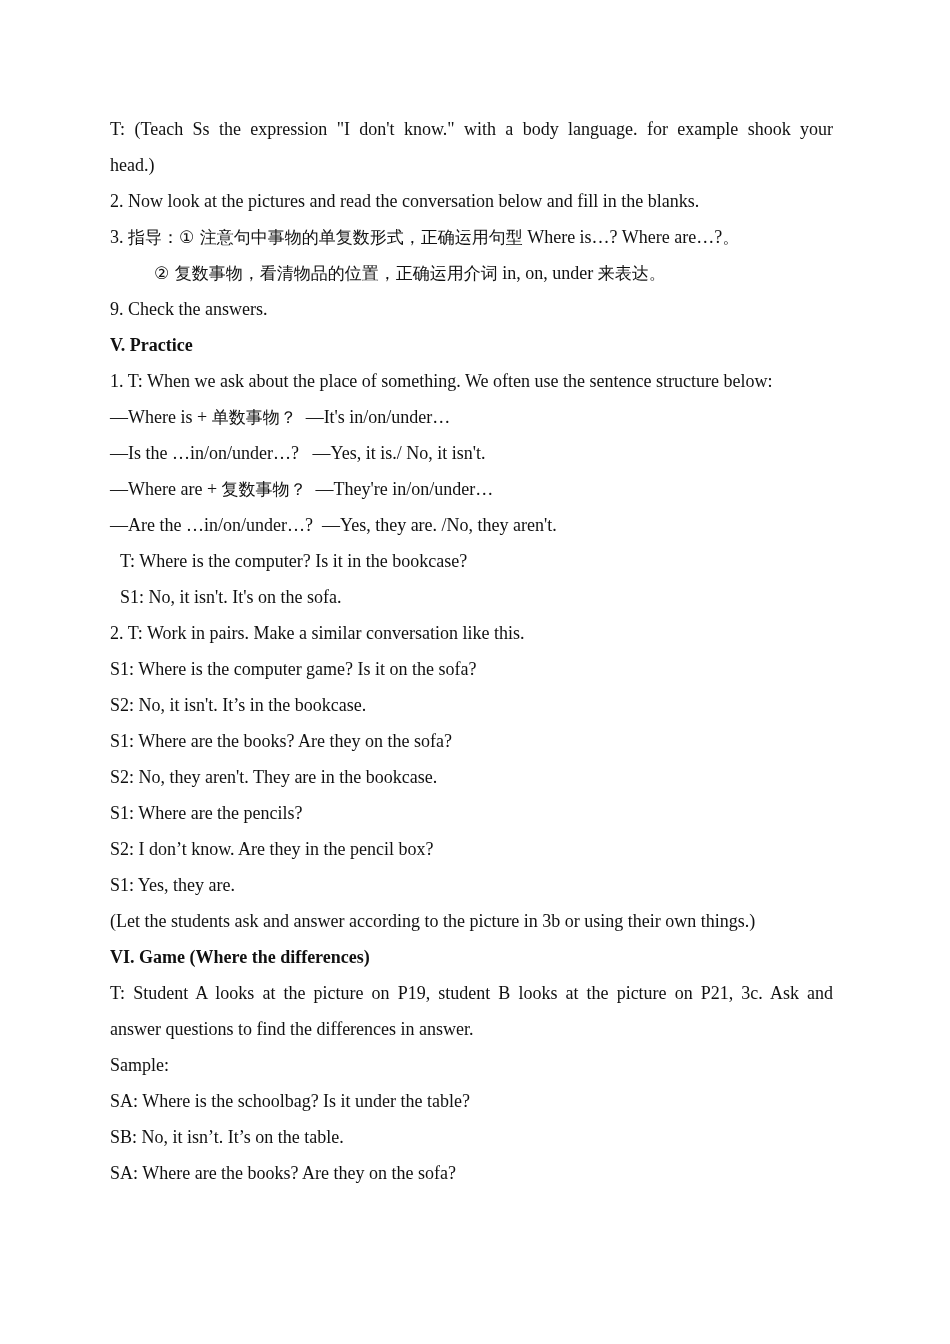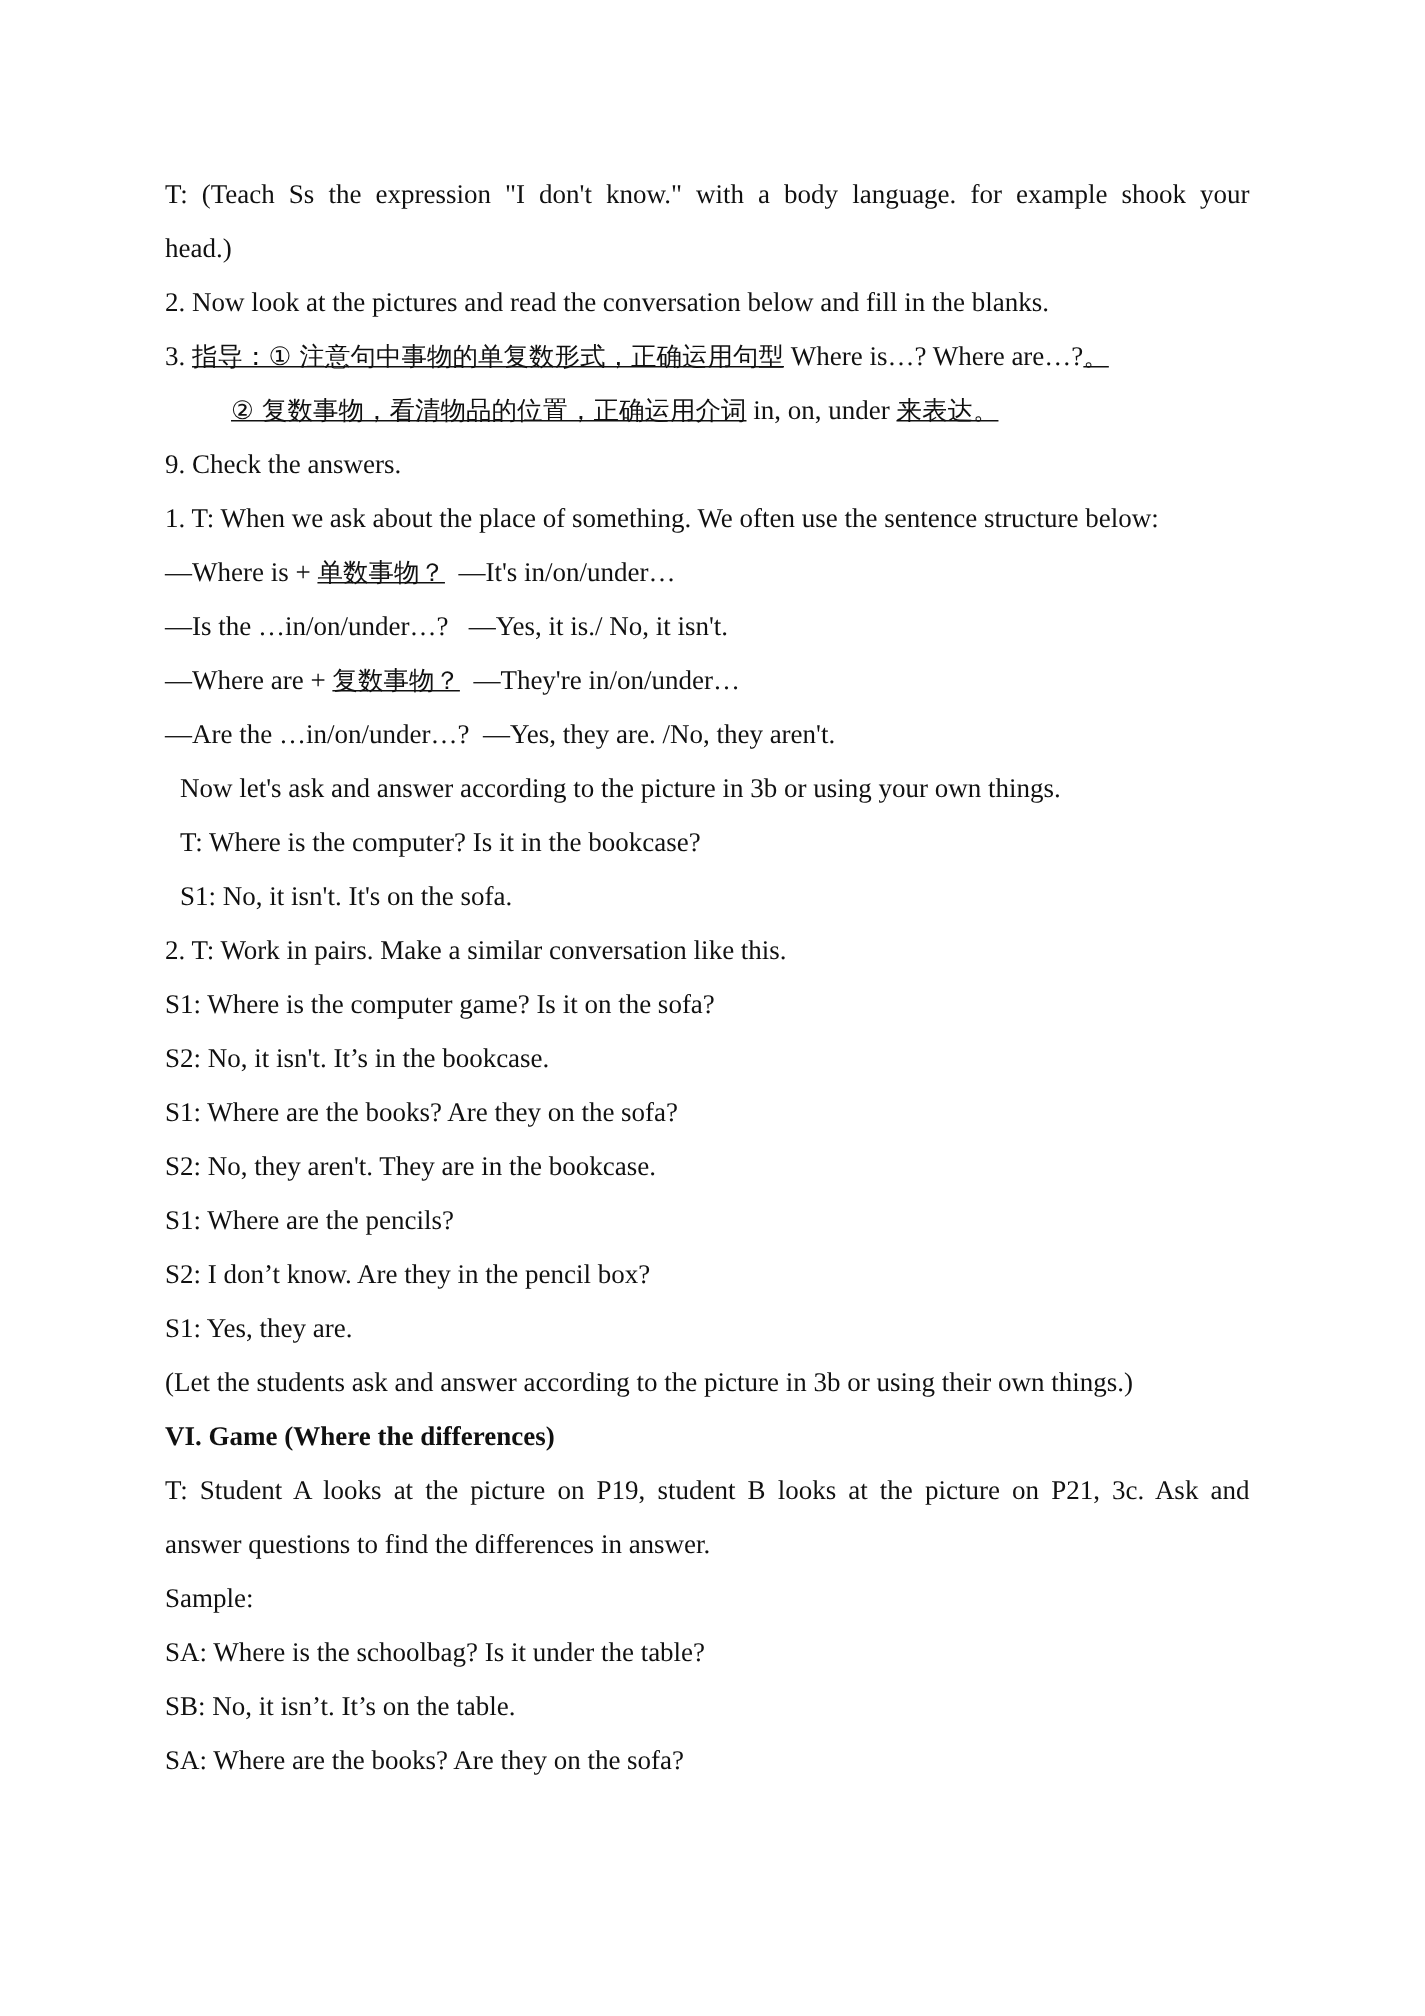--- a/index.html
+++ b/index.html
@@ -37,52 +37,51 @@
     }
     .indent-cn {
       padding-left: 44px;
     }
     .indent-sm {
       padding-left: 10px;
     }
     .cn {
       font-family: "DejaVu Sans", sans-serif;
       font-size: 17px;
-      text-decoration: underline;
     }
   </style>
 </head>
 <body>
 
 <div class="page">
 
   <div class="line justify">T: (Teach Ss the expression "I don't know." with a body language. for example shook your</div>
   <div class="line">head.)</div>
   <div class="line">2. Now look at the pictures and read the conversation below and fill in the blanks.</div>
 
   <div class="line">
     <span>3. </span><span class="cn">指导：① 注意句中事物的单复数形式，正确运用句型</span><span> Where is…? Where are…?</span><span class="cn">。</span>
   </div>
   <div class="line indent-cn">
     <span class="cn">② 复数事物，看清物品的位置，正确运用介词</span><span> in, on, under </span><span class="cn">来表达。</span>
   </div>
 
   <div class="line">9. Check the answers.</div>
+  <div class="line bold">V. Practice</div>
   <div class="line">1. T: When we ask about the place of something. We often use the sentence structure below:</div>
 
   <div class="line">
     <span>—Where is + </span><span class="cn">单数事物？</span><span style="white-space:pre">  —It's in/on/under…</span>
   </div>
   <div class="line" style="white-space:pre">—Is the …in/on/under…?   —Yes, it is./ No, it isn't.</div>
   <div class="line">
     <span>—Where are + </span><span class="cn">复数事物？</span><span style="white-space:pre">  —They're in/on/under…</span>
   </div>
   <div class="line" style="white-space:pre">—Are the …in/on/under…?  —Yes, they are. /No, they aren't.</div>
 
-  <div class="line indent-sm">Now let's ask and answer according to the picture in 3b or using your own things.</div>
   <div class="line indent-sm">T: Where is the computer? Is it in the bookcase?</div>
   <div class="line indent-sm">S1: No, it isn't. It's on the sofa.</div>
 
   <div class="line">2. T: Work in pairs. Make a similar conversation like this.</div>
   <div class="line">S1: Where is the computer game? Is it on the sofa?</div>
   <div class="line">S2: No, it isn't. It’s in the bookcase.</div>
   <div class="line">S1: Where are the books? Are they on the sofa?</div>
   <div class="line">S2: No, they aren't. They are in the bookcase.</div>
   <div class="line">S1: Where are the pencils?</div>
   <div class="line">S2: I don’t know. Are they in the pencil box?</div>

